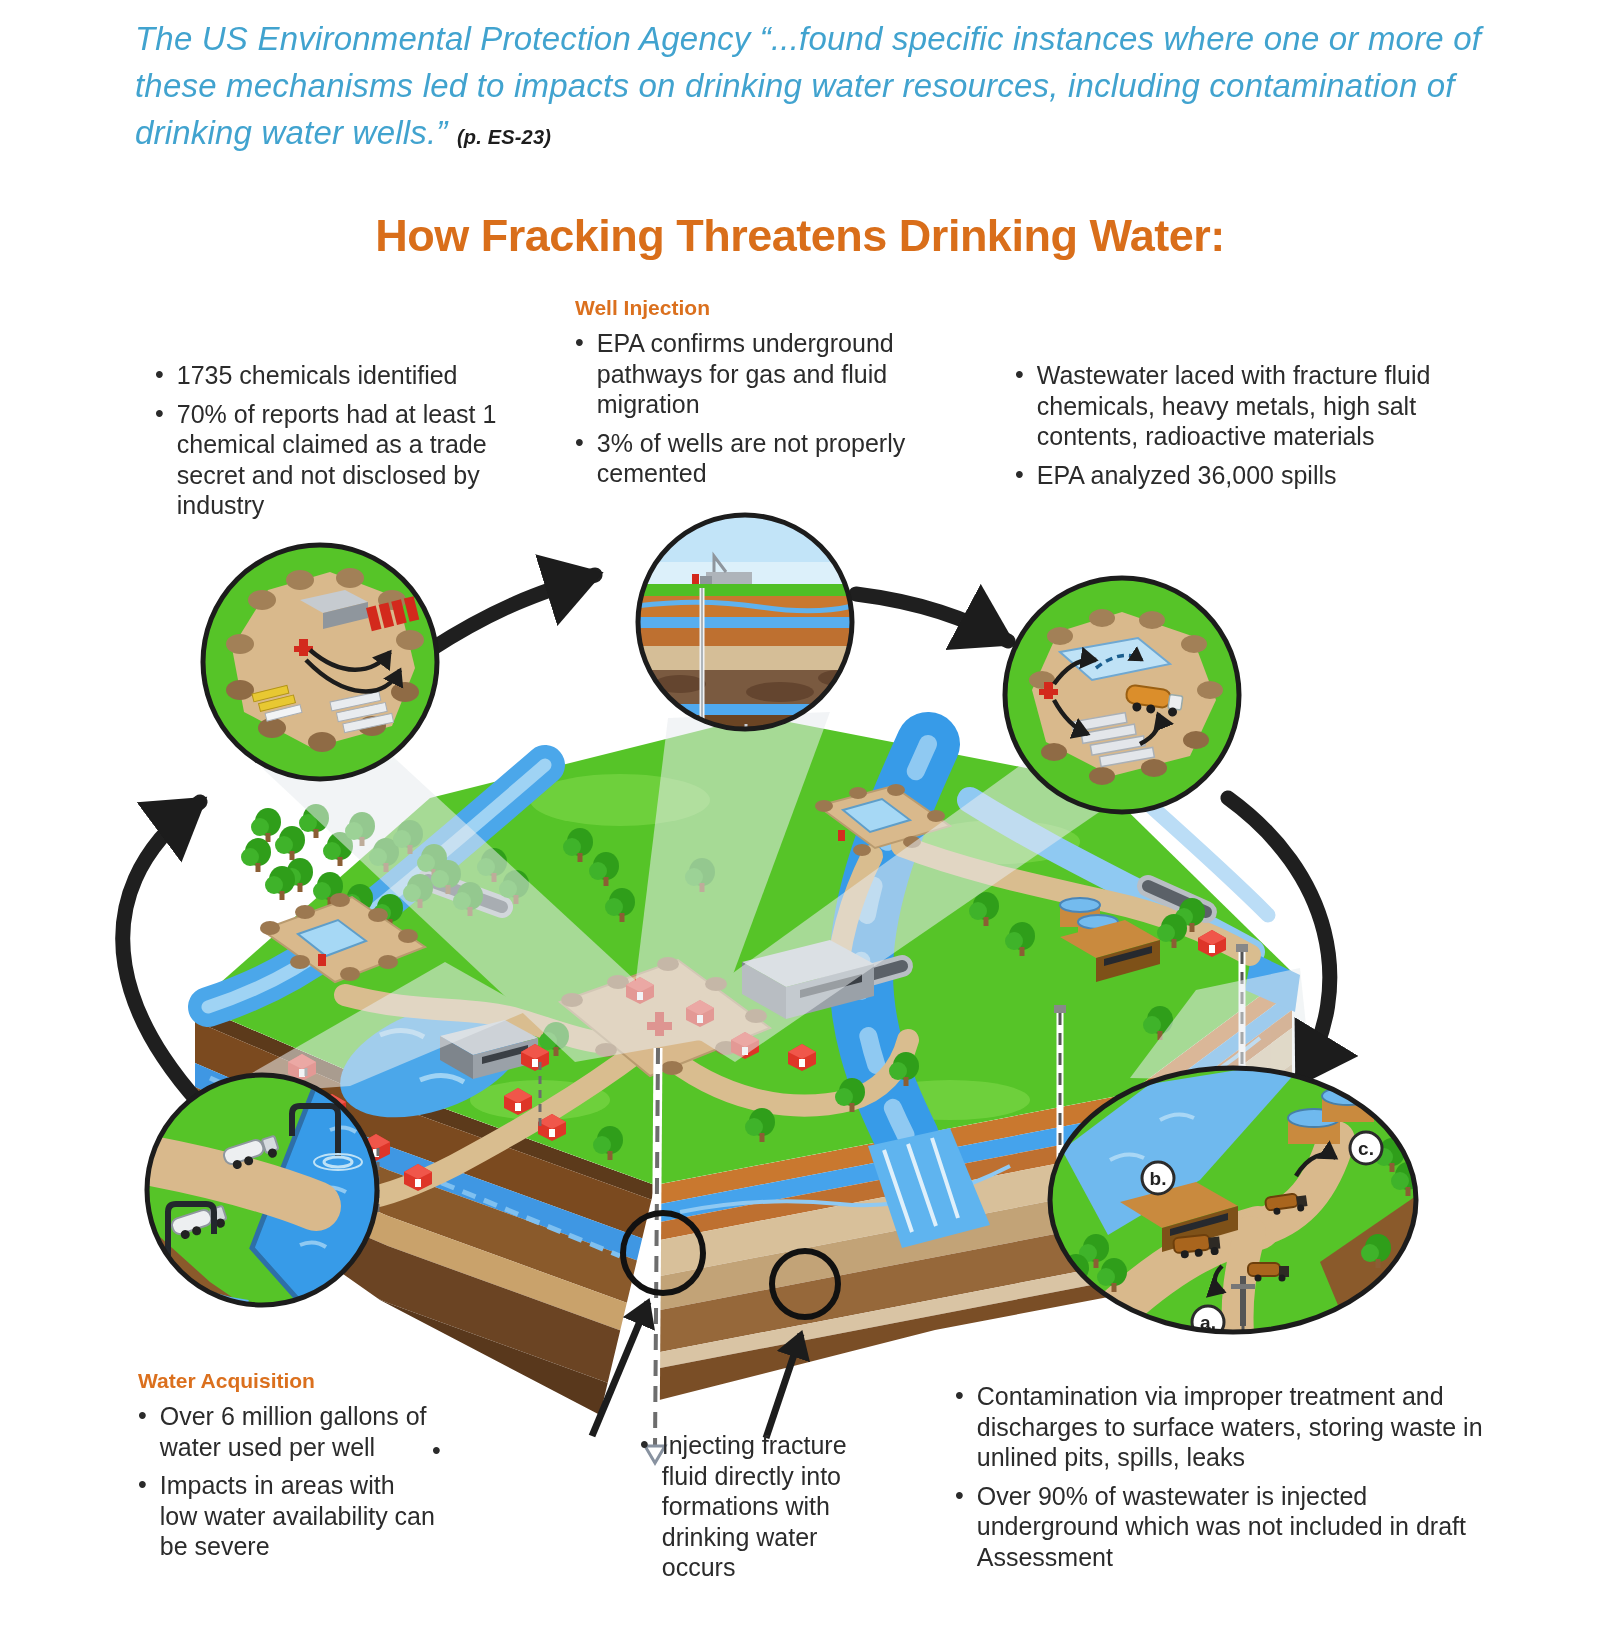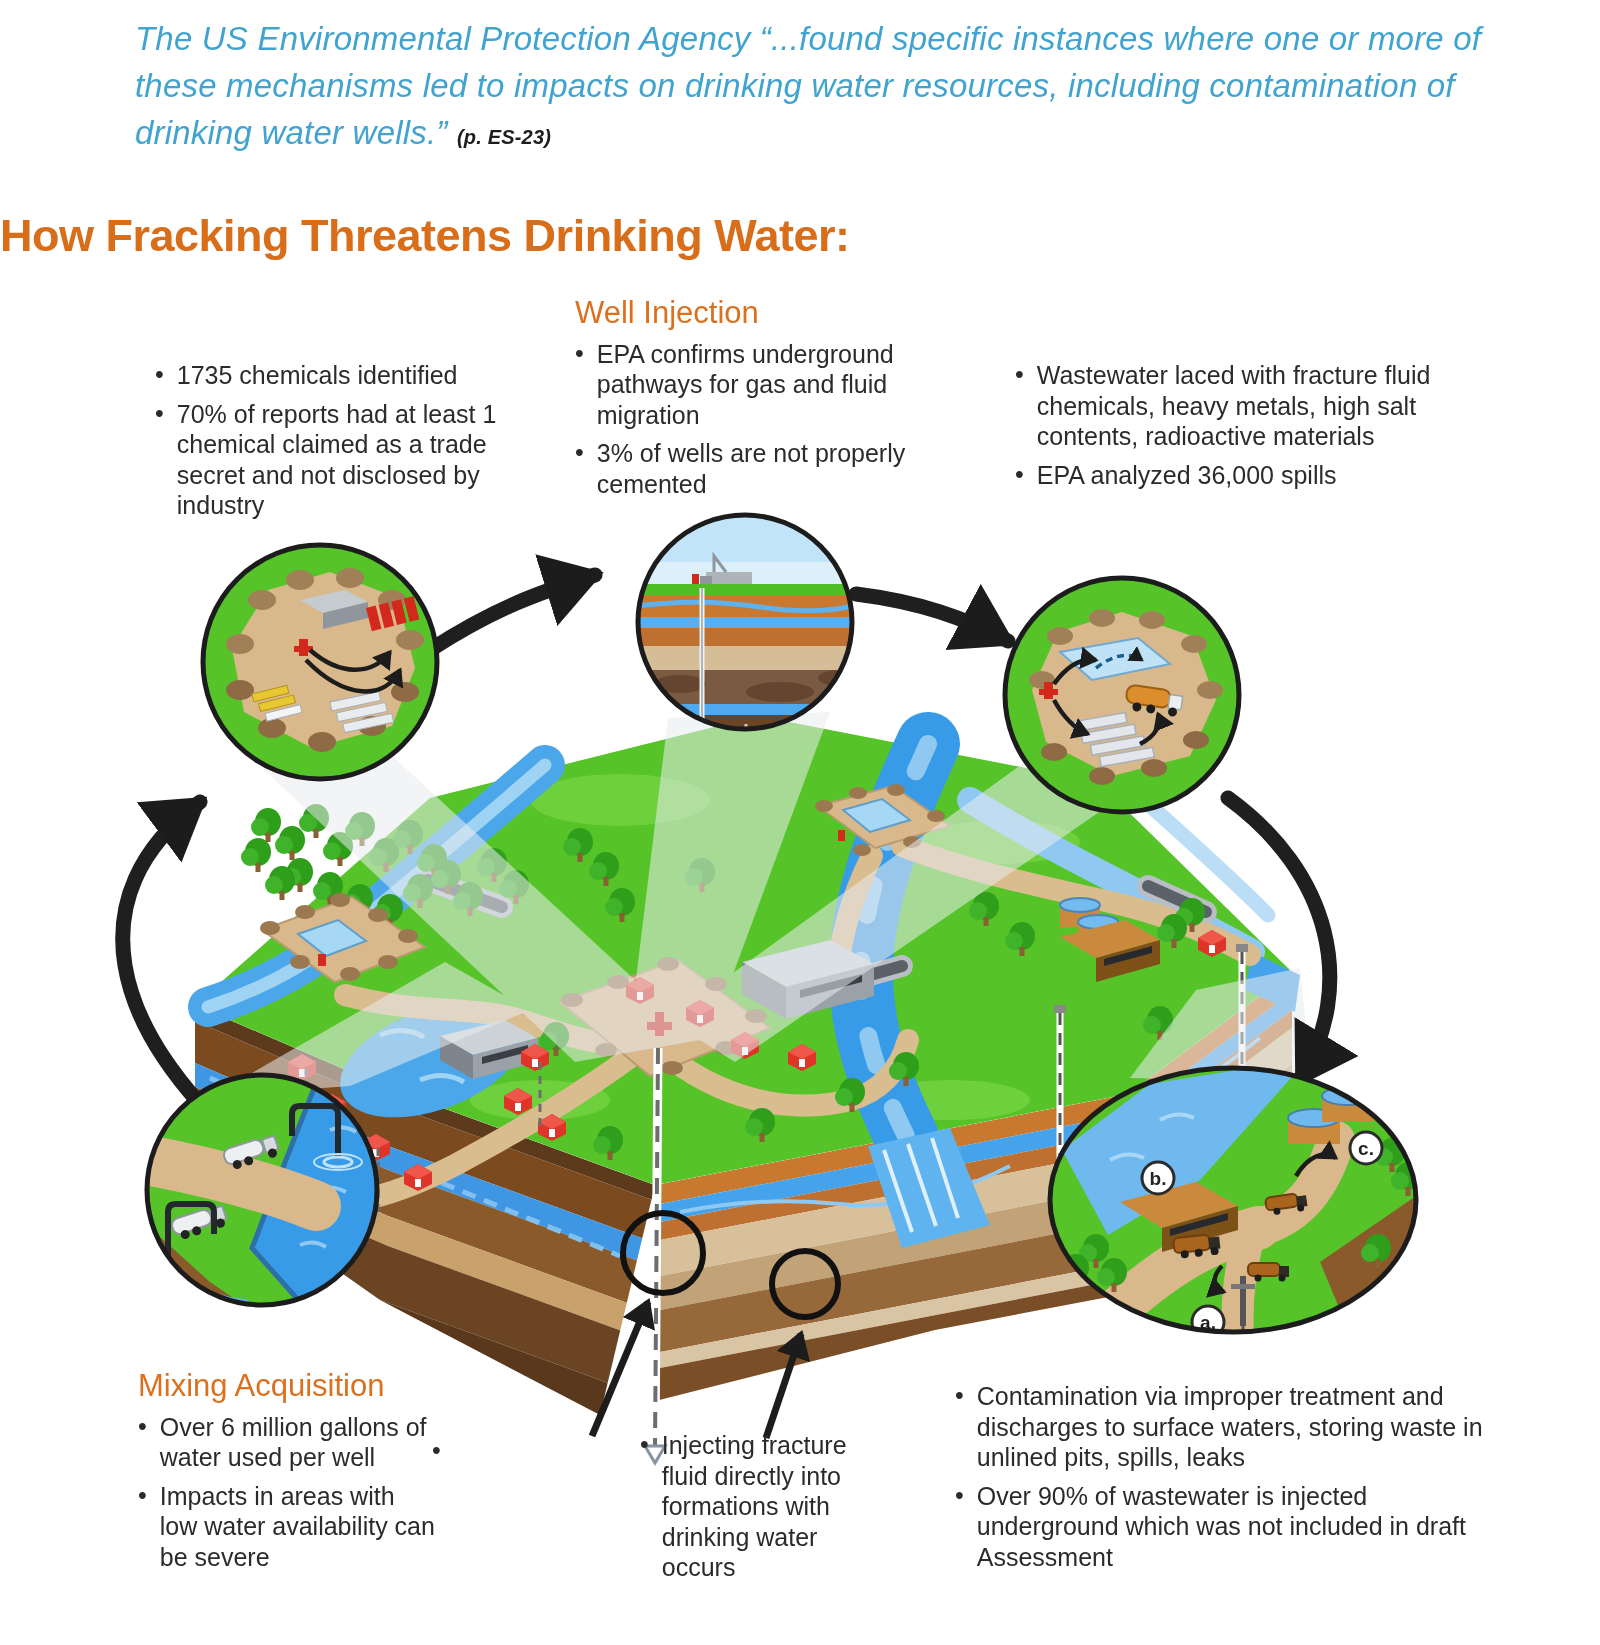--- a/index.html
+++ b/index.html
@@ -2,22 +2,22 @@
 <html><head>
 <meta charset="utf-8">
 <style>
   *{margin:0;padding:0;box-sizing:border-box}
   html,body{width:1600px;height:1645px}
   body{position:relative;background:#ffffff;font-family:"Liberation Sans","DejaVu Sans",sans-serif;overflow:hidden}
   #stage-svg{position:absolute;left:0;top:0;z-index:1}
   .txt{position:absolute;z-index:2}
   #quote{left:135px;top:16px;width:1405px;font-size:33px;font-style:italic;color:#41A3CF;line-height:1.42;letter-spacing:.2px}
   #quote .cite{color:#1d1d1d;font-weight:bold;font-size:20px;white-space:nowrap;font-style:italic}
-  #title{left:0;right:0;top:210px;text-align:left;font-size:45px;font-weight:bold;color:#D96E1A;letter-spacing:-.5px}
-  .section h2{font-size:31px;font-weight:normal;color:#DB701E;margin-bottom:9px;line-height:1.05}
+  #title{left:0;right:0;top:210px;text-align:center;font-size:45px;font-weight:bold;color:#D96E1A;letter-spacing:-.5px}
+  .section h2{font-size:21px;font-weight:bold;color:#DB701E;margin-bottom:9px;line-height:1.05}
   .section ul,.note ul{list-style:none}
   .section li,.note li{display:flex;gap:13px;font-size:25px;color:#2b2b2b;line-height:1.22;margin-bottom:8px}
   .dot{flex:0 0 auto;transform:translateY(-1px)}
   #sec-chem{left:155px;top:360px;width:400px}
   #sec-well{left:575px;top:297px;width:410px}
   #sec-flow{left:1015px;top:360px;width:460px}
   #sec-water{left:138px;top:1370px;width:300px}
   #sec-waste{left:955px;top:1381px;width:540px}
   #note-shallow{left:432px;top:1436px;width:205px}
   #note-inject{left:640px;top:1430px;width:230px}
@@ -555,21 +555,21 @@
         <span>Wastewater laced with fracture fluid chemicals, heavy metals, high salt contents, radioactive materials</span>
       </li>
     <li>
         <span class="dot">•</span>
         <span>EPA analyzed 36,000 spills</span>
       </li>
   </ul>
 </div>
 
 <div id="sec-water" class="txt section">
-  <h2>Mixing Acquisition</h2>
+  <h2>Water Acquisition</h2>
   <ul>
     <li>
         <span class="dot">•</span>
         <span>Over 6 million gallons of water used per well</span>
       </li>
     <li>
         <span class="dot">•</span>
         <span>Impacts in areas with low water availability can be severe</span>
       </li>
   </ul>

